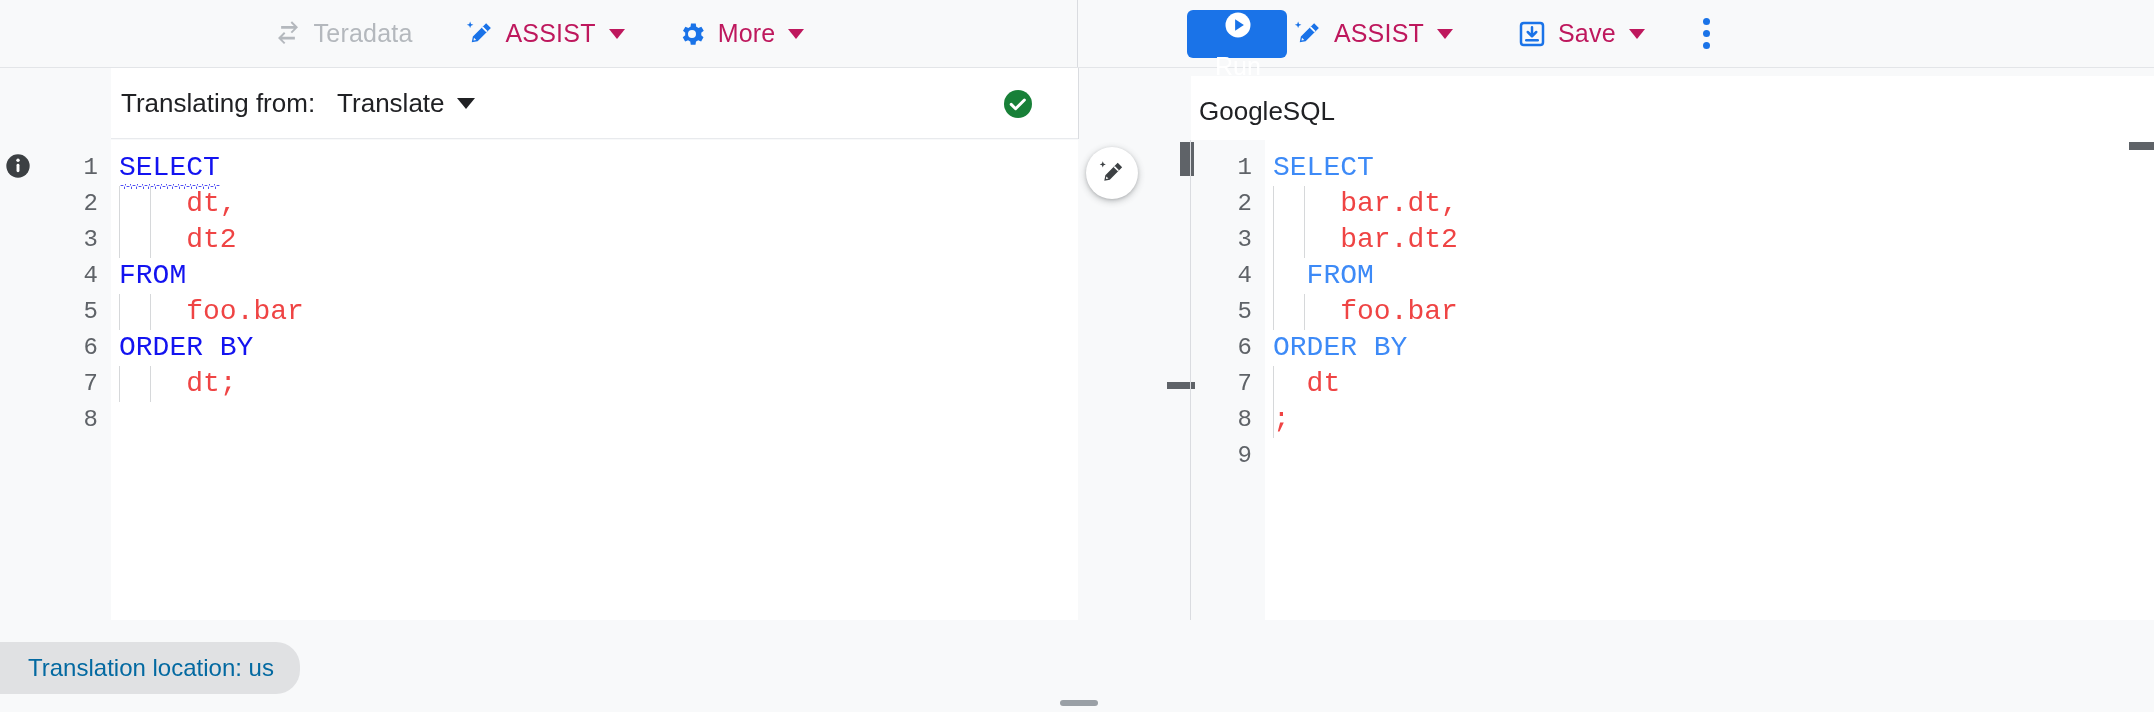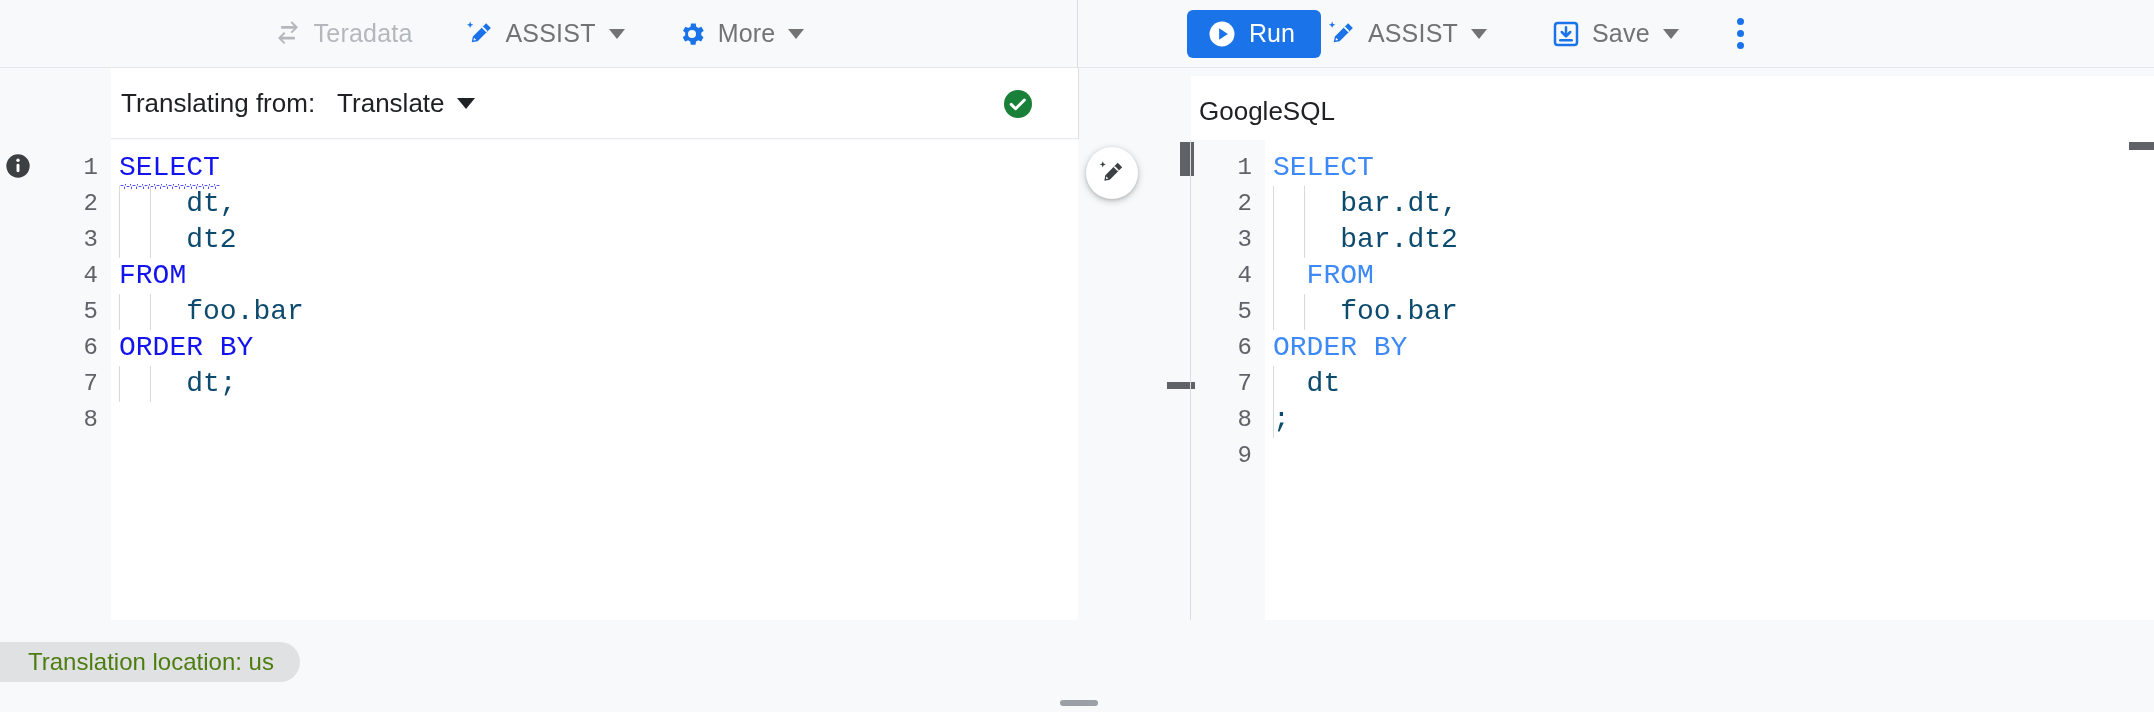--- a/index.html
+++ b/index.html
@@ -52,21 +52,21 @@
     align-items: center;
     box-sizing: border-box;
     padding-left: 108px;
     padding-right: 22px;
   }
   .tb-btn {
     display: inline-flex;
     align-items: center;
     gap: 11px;
     font-size: 25px;
-    color: #737373;
+    color: #be185d;
     background: transparent;
     border: none;
     padding: 6px 6px;
     cursor: pointer;
     white-space: nowrap;
     font-family: "Liberation Sans", sans-serif;
     letter-spacing: .2px;
   }
   .tb-btn.disabled {
     color: #b4b8bd;
@@ -88,24 +88,25 @@
   }
   .run-btn {
     display: inline-flex;
     align-items: center;
     gap: 12px;
     background: #1a73e8;
     color: #ffffff;
     border: none;
     border-radius: 6px;
     height: 48px;
-    padding: 0 26px 0 20px;
+    padding: 0 26px 0 28px;
     font-size: 25px;
     cursor: pointer;
     font-family: "Liberation Sans", sans-serif;
+    flex-direction: column;
   }
   .tb-right .tb-btn { margin-left: 0; }
   .gap-assist { margin-left: auto; margin-right: 52px; }
   .gap-save { margin-right: 34px; justify-content: flex-end; }
   .kebab {
     width: 44px; height: 48px;
     display: inline-flex;
     flex-direction: column;
     align-items: center;
     justify-content: center;
@@ -256,21 +257,21 @@
   .code-left { left: 111px; width: 967px; }
   .code-right { left: 186px; width: 968px; }
   .code .ln {
     height: 36px;
     line-height: 36px;
     position: relative;
     padding-left: 8px;
   }
   .kw-dark { color: #1313f0; }
   .kw-blue { color: #3d8af7; }
-  .txt { color: #0c4a6e; }
+  .txt { color: #ef4444; }
   .squiggle {
     position: relative;
     display: inline-block;
   }
   .squiggle::after {
     content: "";
     position: absolute;
     left: 0; right: 0; bottom: -3px;
     height: 5px;
     background-image:
@@ -338,28 +339,28 @@
   
   .footer {
     position: absolute;
     left: 0; top: 620px;
     width: 2154px; height: 92px;
     background: #f8f9fa;
   }
   .loc-chip {
     position: absolute;
     left: 0; top: 22px;
-    height: 40px;
+    height: 52px;
     display: inline-flex;
     align-items: center;
     padding: 0 26px 0 28px;
     background: #e0e1e3;
     border-radius: 0 24px 24px 0;
     font-size: 24px;
-    color: #4d7c0f;
+    color: #0369a1;
     white-space: nowrap;
   }
   .drag-handle {
     position: absolute;
     left: 1060px; top: 700px;
     width: 38px; height: 6px;
     border-radius: 3px;
     background: #9aa0a6;
   }
 </style>

